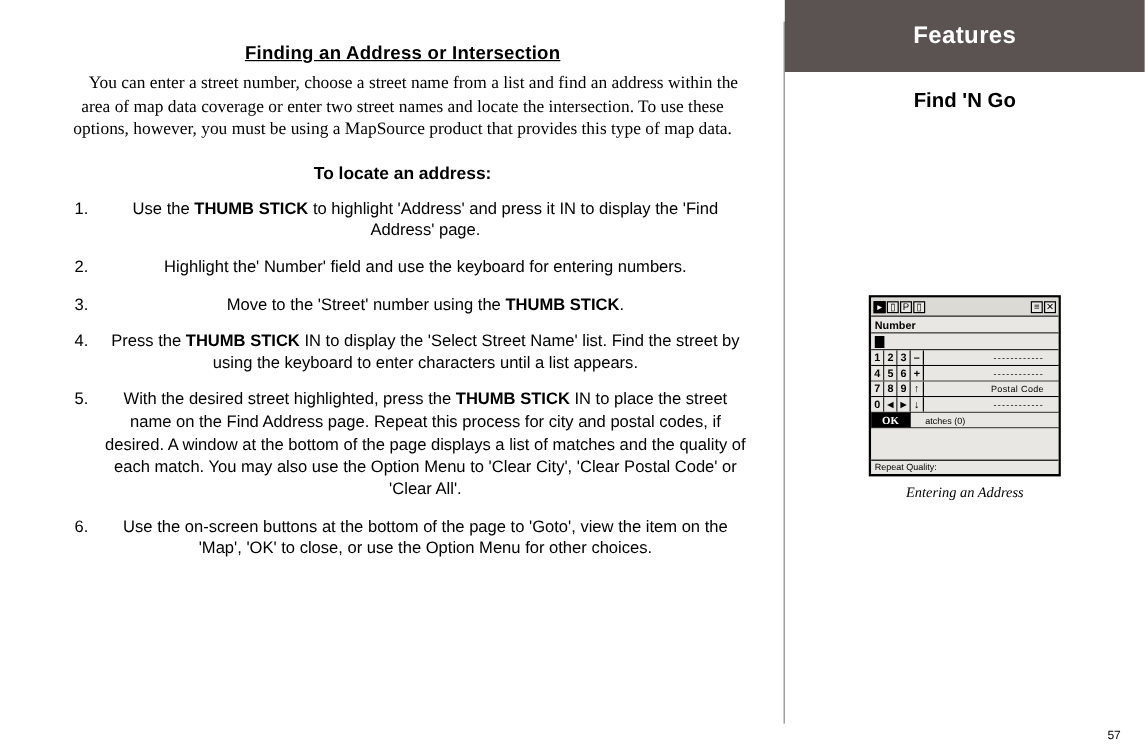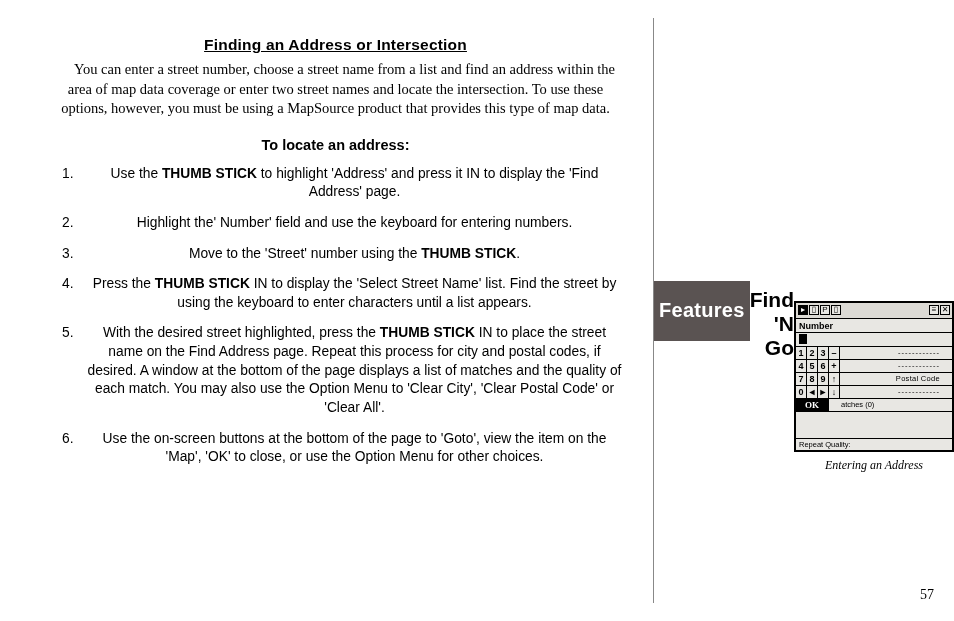--- a/index.html
+++ b/index.html
@@ -1,33 +1,33 @@
 <!DOCTYPE html>
 <html><head>
 <meta charset="utf-8">
 <style>
   * { box-sizing: border-box; margin: 0; padding: 0; }
   html, body { width: 954px; height: 621px; background: #fff; font-family: "Myriad Pro", "Segoe UI", Arial, sans-serif; color: #000; }
   .page { display: flex; width: 100%; height: 100%; }
   .left-col { flex: 1; padding: 36px 28px 20px 46px; position: relative; text-align: center; }
   .divider { width: 1px; background: #888; margin: 18px 0; }
-  .right-col { width: 300px; padding: 0; display: flex; flex-direction: row; align-items: center; }
+  .right-col { width: 300px; padding: 0; display: flex; flex-direction: column; align-items: center; }
 
   .section-heading { font-weight: 700; font-size: 15.5px; text-decoration: underline; margin-bottom: 6px; letter-spacing: 0.2px; }
   .intro { font-family: "Times New Roman", Times, serif; font-size: 14.5px; line-height: 1.35; margin-bottom: 18px; }
   .intro-indent { display: inline-block; width: 18px; }
   .sub-heading { font-weight: 700; font-size: 14.5px; margin-bottom: 5px; }
 
   ol.steps { list-style: none; counter-reset: step; }
   ol.steps > li { counter-increment: step; font-size: 13.8px; line-height: 1.35; margin-bottom: 10px; padding-left: 38px; position: relative; margin-top: 12px; }
   ol.steps > li::before { content: counter(step) "."; position: absolute; left: 16px; top: 0; }
   .bold { font-weight: 700; }
 
   .features-banner { width: 300px; background: #5a5352; color: #fff; height: 60px; display: flex; align-items: center; justify-content: center; font-weight: 700; font-size: 20px; letter-spacing: 0.3px; }
-  .topic-title { font-weight: 700; font-size: 21px; margin-top: 26px; text-align: right; }
+  .topic-title { font-weight: 700; font-size: 17px; margin-top: 14px; text-align: right; }
 
   .device-figure { margin-top: 152px; display: flex; flex-direction: column; align-items: center; }
   .device-screen { width: 160px; border: 2px solid #000; background: #e8e7e3; }
   .ds-topbar { height: 16px; border-bottom: 1px solid #000; display: flex; align-items: center; justify-content: space-between; padding: 0 2px; background: #dcdad5; }
   .ds-topbar .icons-left, .ds-topbar .icons-right { display: flex; gap: 1px; }
   .tb-icon { width: 10px; height: 10px; border: 1px solid #000; display: flex; align-items: center; justify-content: center; font-size: 8px; line-height: 1; background: #e8e7e3; }
   .tb-icon.filled { background: #000; color: #fff; }
   .ds-label { font-size: 9px; font-weight: 700; padding: 2px 3px 1px; border-bottom: 1px solid #000; background: #e8e7e3; }
   .ds-field { height: 14px; border-bottom: 1px solid #000; padding: 0 3px; display: flex; align-items: center; background: #e8e7e3; }
   .ds-cursor { width: 8px; height: 10px; background: #000; }
@@ -36,21 +36,21 @@
   .ds-key { width: 11px; border-right: 1px solid #000; display: flex; align-items: center; justify-content: center; font-size: 9px; font-weight: 700; background: #e8e7e3; }
   .ds-side { flex: 1; display: flex; align-items: center; justify-content: flex-end; font-size: 7.5px; padding-right: 12px; background: #e8e7e3; letter-spacing: 0.3px; }
   .ds-side.dashes::after { content: "------------"; letter-spacing: 1px; }
   .ds-ok-row { display: flex; border-bottom: 1px solid #000; height: 13px; }
   .ds-ok { width: 33px; background: #000; color: #fff; font-size: 9px; font-weight: 700; display: flex; align-items: center; justify-content: center; border-right: 1px solid #000; font-family: Liberation Serif, serif; }
   .ds-matches { flex: 1; display: flex; align-items: center; font-size: 7.5px; padding-left: 12px; background: #e8e7e3; }
   .ds-blank { height: 26px; background: #e8e7e3; }
   .ds-quality { font-size: 7.5px; padding: 1px 3px; border-top: 1px solid #000; background: #e8e7e3; }
   .caption { font-family: "Times New Roman", Times, serif; font-style: italic; font-size: 12px; margin-top: 6px; }
 
-  .page-number { position: absolute; bottom: 18px; right: 20px; font-family: Liberation Serif, serif; font-size: 14px; }
+  .page-number { position: absolute; bottom: 2px; right: 20px; font-family: Liberation Sans, sans-serif; font-size: 10px; }
   .right-col { position: relative; }
 </style>
 </head>
 <body>
 
 <div class="page">
 
   <div class="left-col">
     <div class="section-heading">Finding an Address or Intersection</div>
     <p class="intro"><span class="intro-indent"></span><span>You can enter a street number, choose a street name from a list and find an address within the area of map data coverage or enter two street names and locate the intersection.  To use these options, however, you must be using a MapSource product that provides this type of map data.</span></p>

